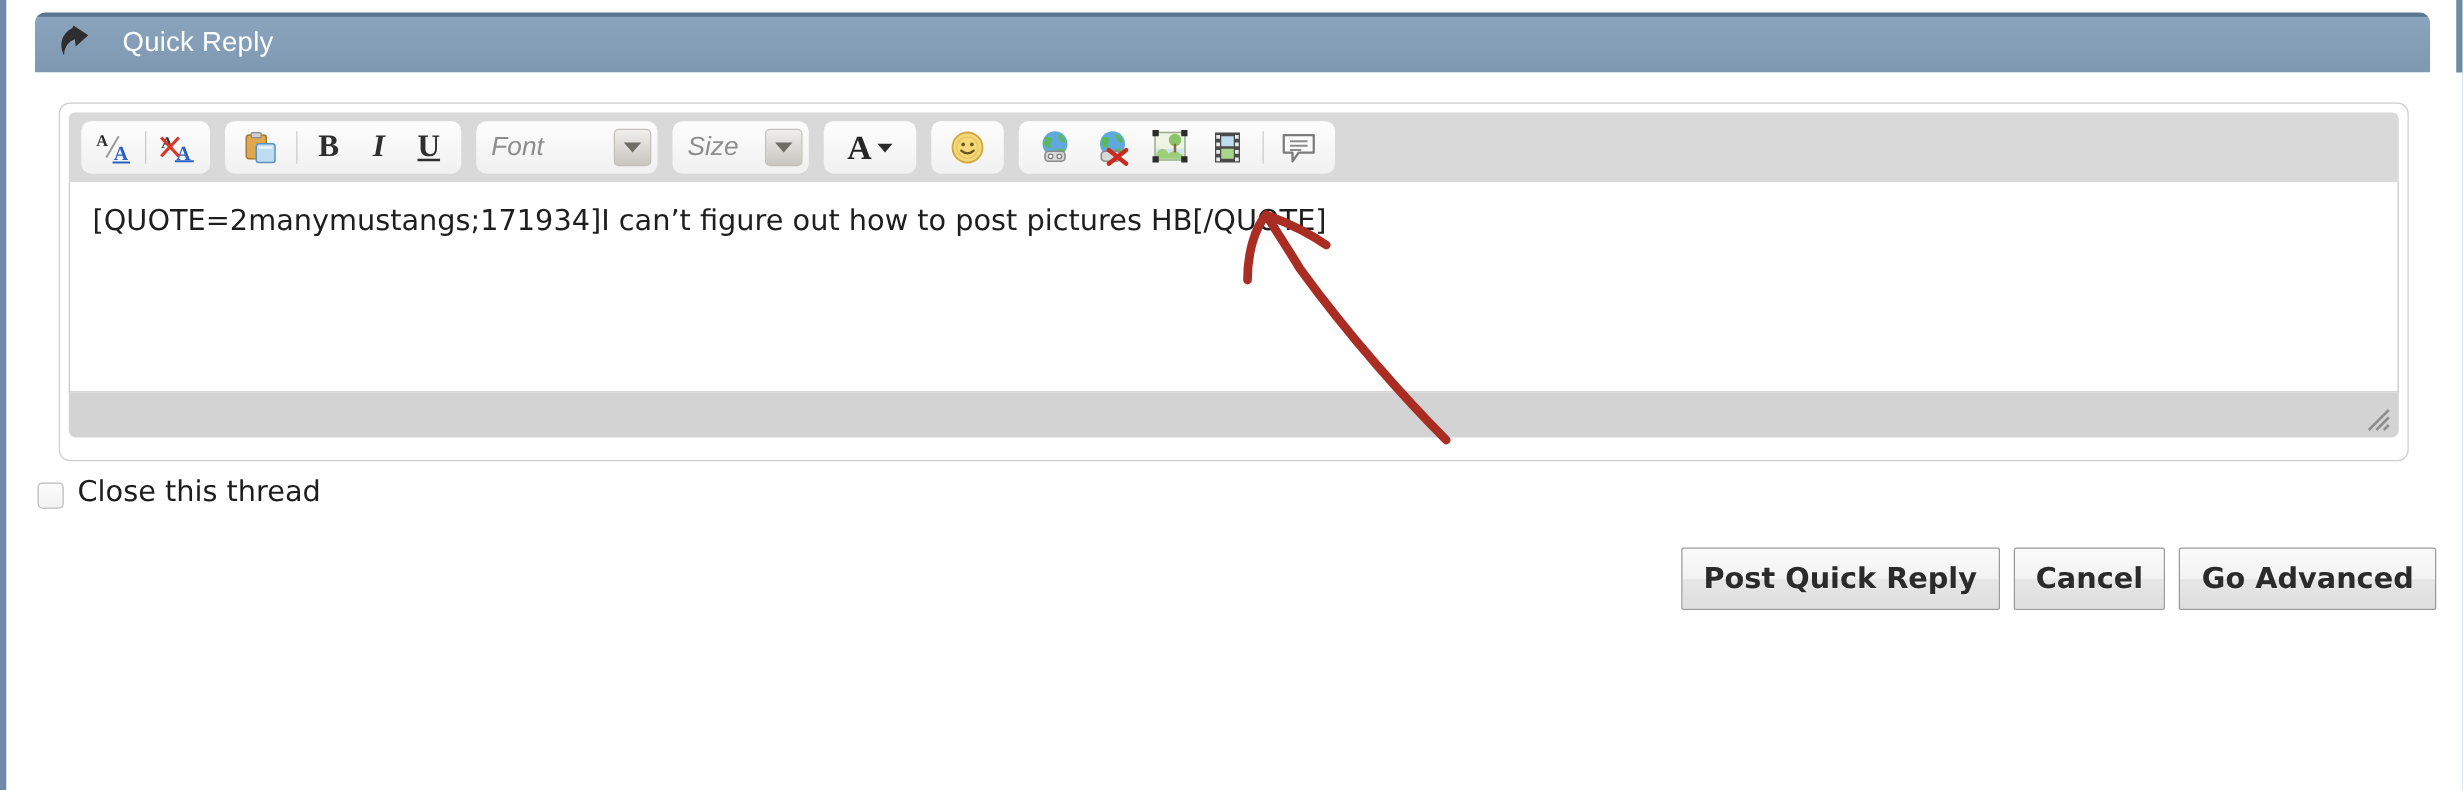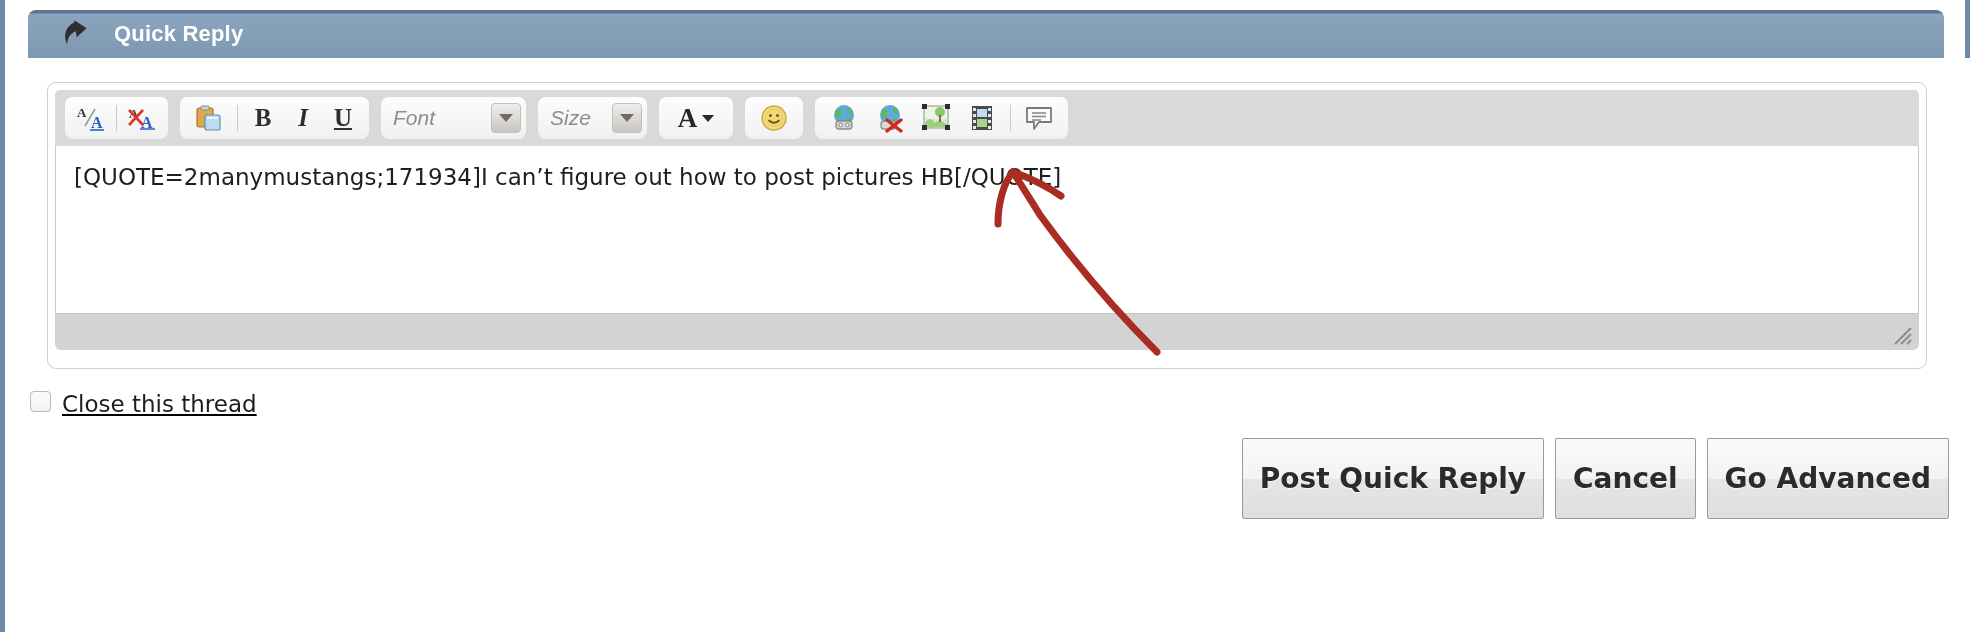--- a/index.html
+++ b/index.html
@@ -32,22 +32,21 @@
     position: absolute;
     left: 23px;
     top: 10px;
     width: 1916px;
     height: 48px;
     box-sizing: border-box;
     border-radius: 8px 8px 0 0;
     background: linear-gradient(to bottom, #5b7691 0px, #5b7691 3px, #8ba4bd 4px, #7e98b2 100%);
     display: flex;
     align-items: center;
-    padding-left: 30px;
-    font-weight: bold;
+    padding-left: 14px;
   }
   .back-arrow-icon {
     width: 42px;
     height: 36px;
     flex: 0 0 auto;
     display: flex;
     align-items: center;
     justify-content: center;
   }
   .qr-title {
@@ -215,25 +214,24 @@
     right: 6px;
     bottom: 4px;
     width: 24px;
     height: 24px;
   }
 
   
   .close-thread-row {
     position: absolute;
     left: 20px;
-    top: 333px;
-    display: flex;
-    align-items: flex-start;
+    top: 323px;
+    display: flex;
+    align-items: flex-end;
     gap: 11px;
-    text-decoration: underline;
   }
   .cb {
     width: 21px;
     height: 21px;
     box-sizing: border-box;
     border: 1px solid #b9b9b9;
     border-radius: 4px;
     background: linear-gradient(to bottom, #fcfcfc, #f2f2f2);
     cursor: pointer;
     flex: 0 0 auto;
@@ -250,24 +248,24 @@
     right: 21px;
     top: 380px;
     display: flex;
     align-items: center;
     gap: 11px;
   }
   .act-btn {
     background: linear-gradient(to bottom, #fafafa 0%, #f3f3f3 50%, #e6e6e6 51%, #dedede 100%);
     border: 1px solid #9a9a9a;
     border-radius: 2px;
-    font-size: 28px;
+    font-size: 23px;
     font-weight: bold;
     color: #2b2b2b;
-    padding: 23px 17px;
+    padding: 11px 17px;
     cursor: pointer;
     font-family: "DejaVu Sans", sans-serif;
     white-space: nowrap;
     text-shadow: 0 1px 0 rgba(255,255,255,0.7);
   }
 
   
   .annotation-layer {
     position: absolute;
     left: 0; top: 0;

